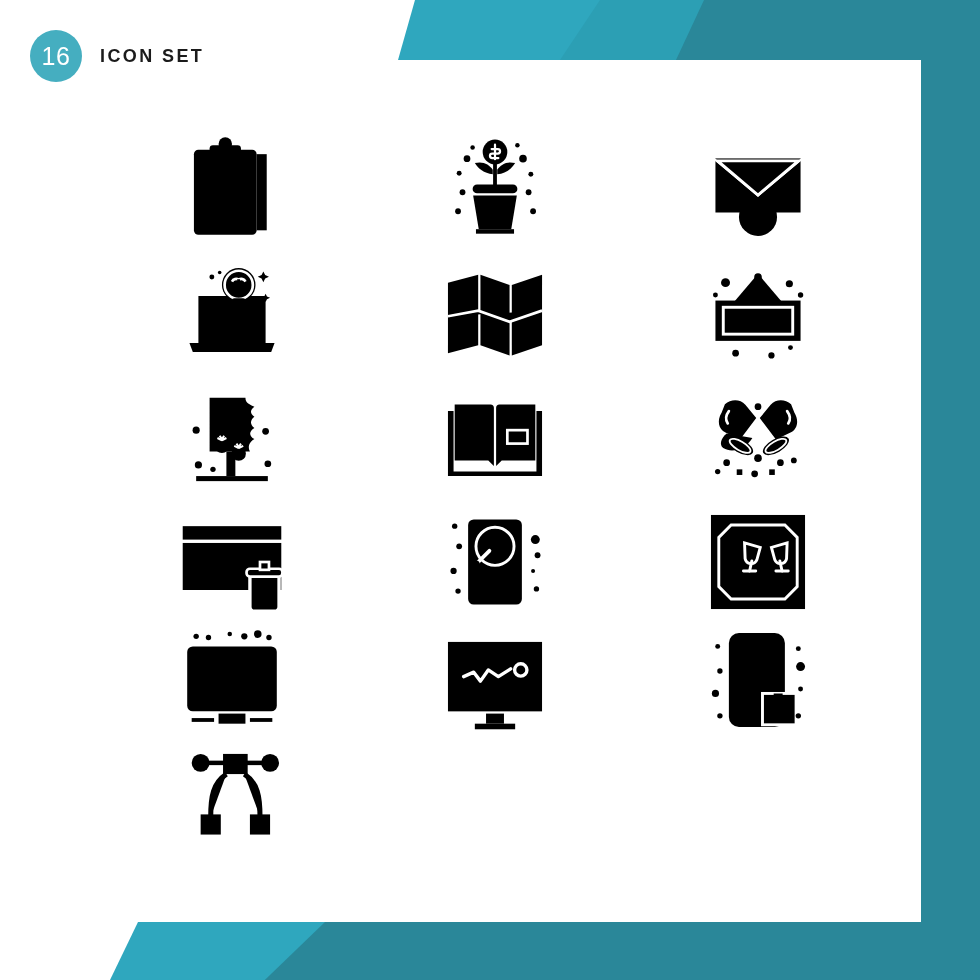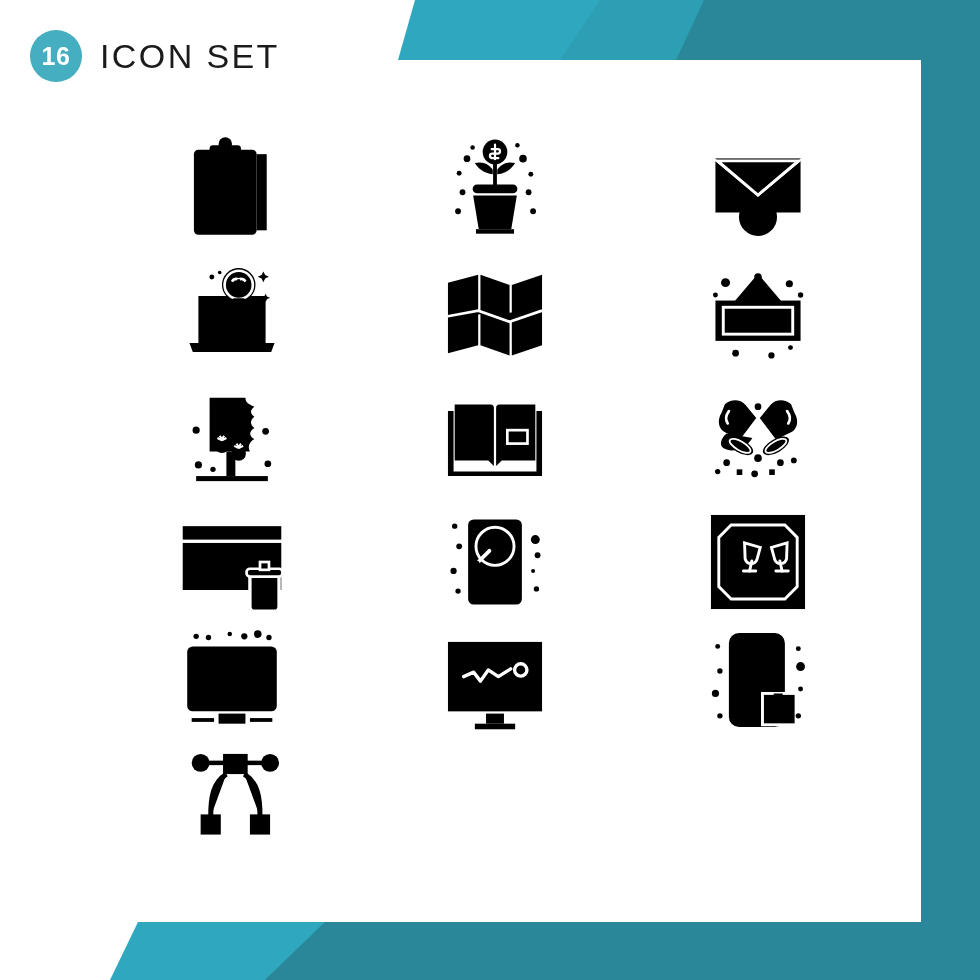--- a/index.html
+++ b/index.html
@@ -91,27 +91,27 @@
   #count-badge {
     width: 52px;
     height: 52px;
     border-radius: 50%;
     background: #45AEC0;
     color: #ffffff;
     display: flex;
     align-items: center;
     justify-content: center;
     font-size: 25px;
-    font-weight: bold;
+    font-weight: normal;
     letter-spacing: .5px;
   }
   #set-title {
     color: #1b1b1b;
-    font-size: 34px;
-    font-weight: normal;
+    font-size: 18px;
+    font-weight: bold;
     letter-spacing: 2.4px;
     text-transform: uppercase;
   }
 
   
   #icon-grid {
     position: absolute;
     top: 128px;
     left: 100px;
     width: 790px;

